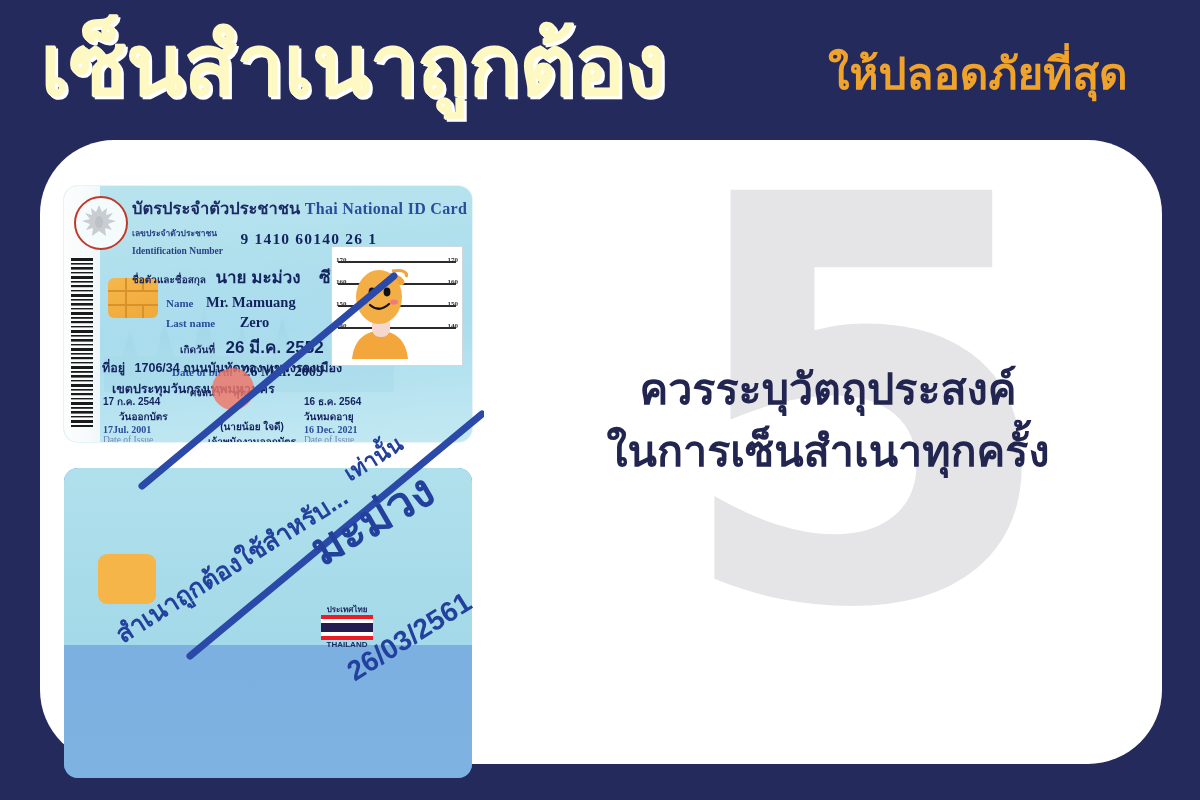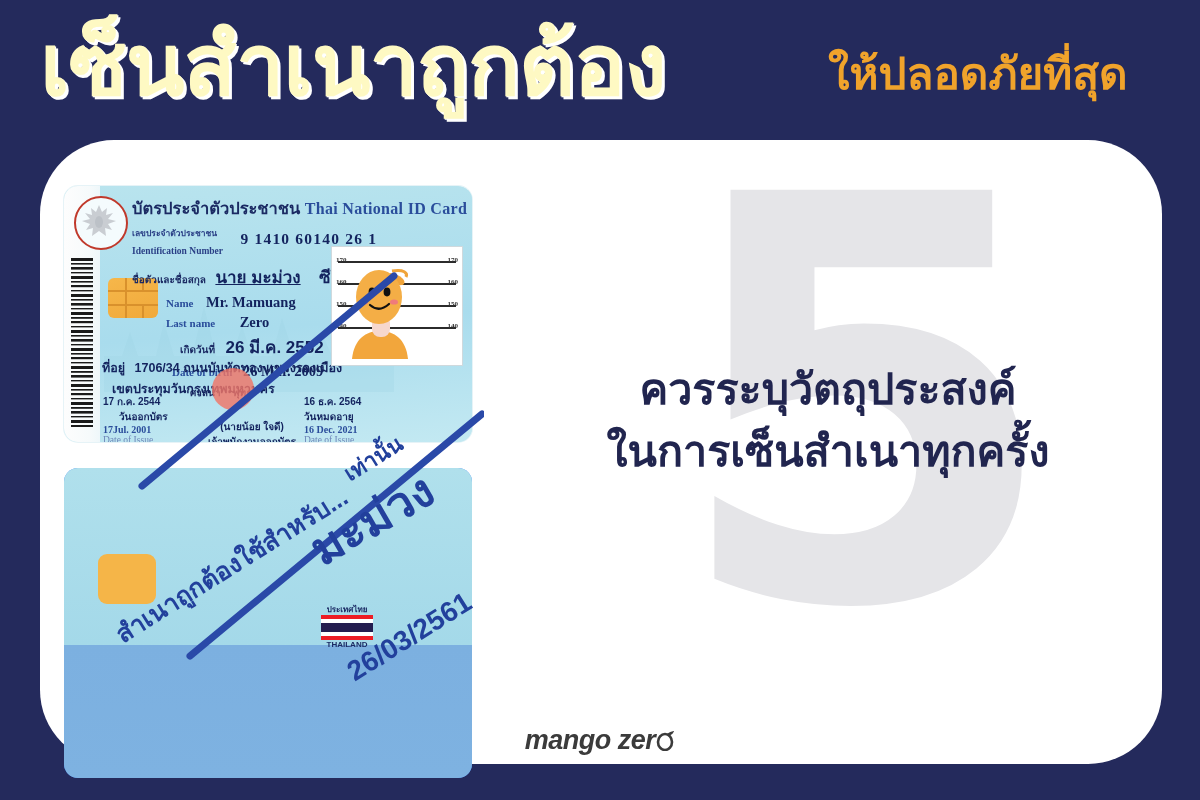--- a/index.html
+++ b/index.html
@@ -242,21 +242,21 @@
         </div>
         <div class="row" style="margin-top:1px;">
           <span style="display:inline-block;width:104px;vertical-align:middle;">
             <span class="tiny-th">เลขประจำตัวประชาชน</span><br>
             <span class="tiny-en">Identification Number</span>
           </span>
           <span class="idnum">9 1410 60140 26 1</span>
         </div>
         <div class="row" style="margin-top:5px;">
           <span class="lbl-th">ชื่อตัวและชื่อสกุล</span>
-          <span class="val-th" style="margin-left:5px;text-decoration:underline;">นาย มะม่วง</span>
+          <span class="val-th" style="margin-left:5px;">นาย มะม่วง</span>
           <span class="val-th" style="margin-left:14px;">ซีโร่</span>
         </div>
         <div class="row" style="margin-top:3px;margin-left:34px;">
           <span class="lbl-en">Name</span>
           <span class="val-en" style="margin-left:8px;">Mr. Mamuang</span>
         </div>
         <div class="row" style="margin-top:2px;margin-left:34px;">
           <span class="lbl-en">Last name</span>
           <span class="val-en" style="margin-left:20px;">Zero</span>
         </div>
@@ -355,24 +355,14 @@
         <line x1="78" y1="300" x2="330" y2="90" stroke="#2a49a8" stroke-width="7" stroke-linecap="round"></line>
         <line x1="126" y1="470" x2="418" y2="228" stroke="#2a49a8" stroke-width="7" stroke-linecap="round"></line>
       </svg>
       <div class="hw hw1">สำเนาถูกต้องใช้สำหรับ...</div>
       <div class="hw hw2">เท่านั้น</div>
       <div class="hw hw-sign">มะม่วง</div>
       <div class="hw hw-date">26/03/2561</div>
     </div>
   </div>
 
-  <div class="logo">
-    <span class="m1">mango</span>
-    <span class="m2">zer</span>
-    <span class="mango-o">
-      <svg width="19" height="22" viewBox="0 0 19 22">
-        <ellipse cx="9" cy="13" rx="7" ry="8" fill="none" stroke="#3b3b3b" stroke-width="2.6"></ellipse>
-        <path d="M11 5 C15 2 18 2 18 2 C18 2 17 6 12 7" fill="#3b3b3b"></path>
-      </svg>
-    </span>
-  </div>
 
 </div>
 
 </body></html>

